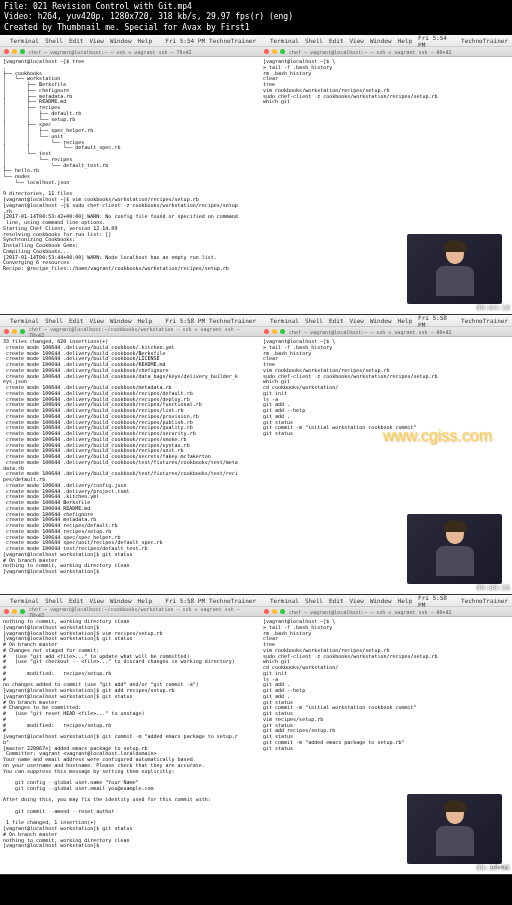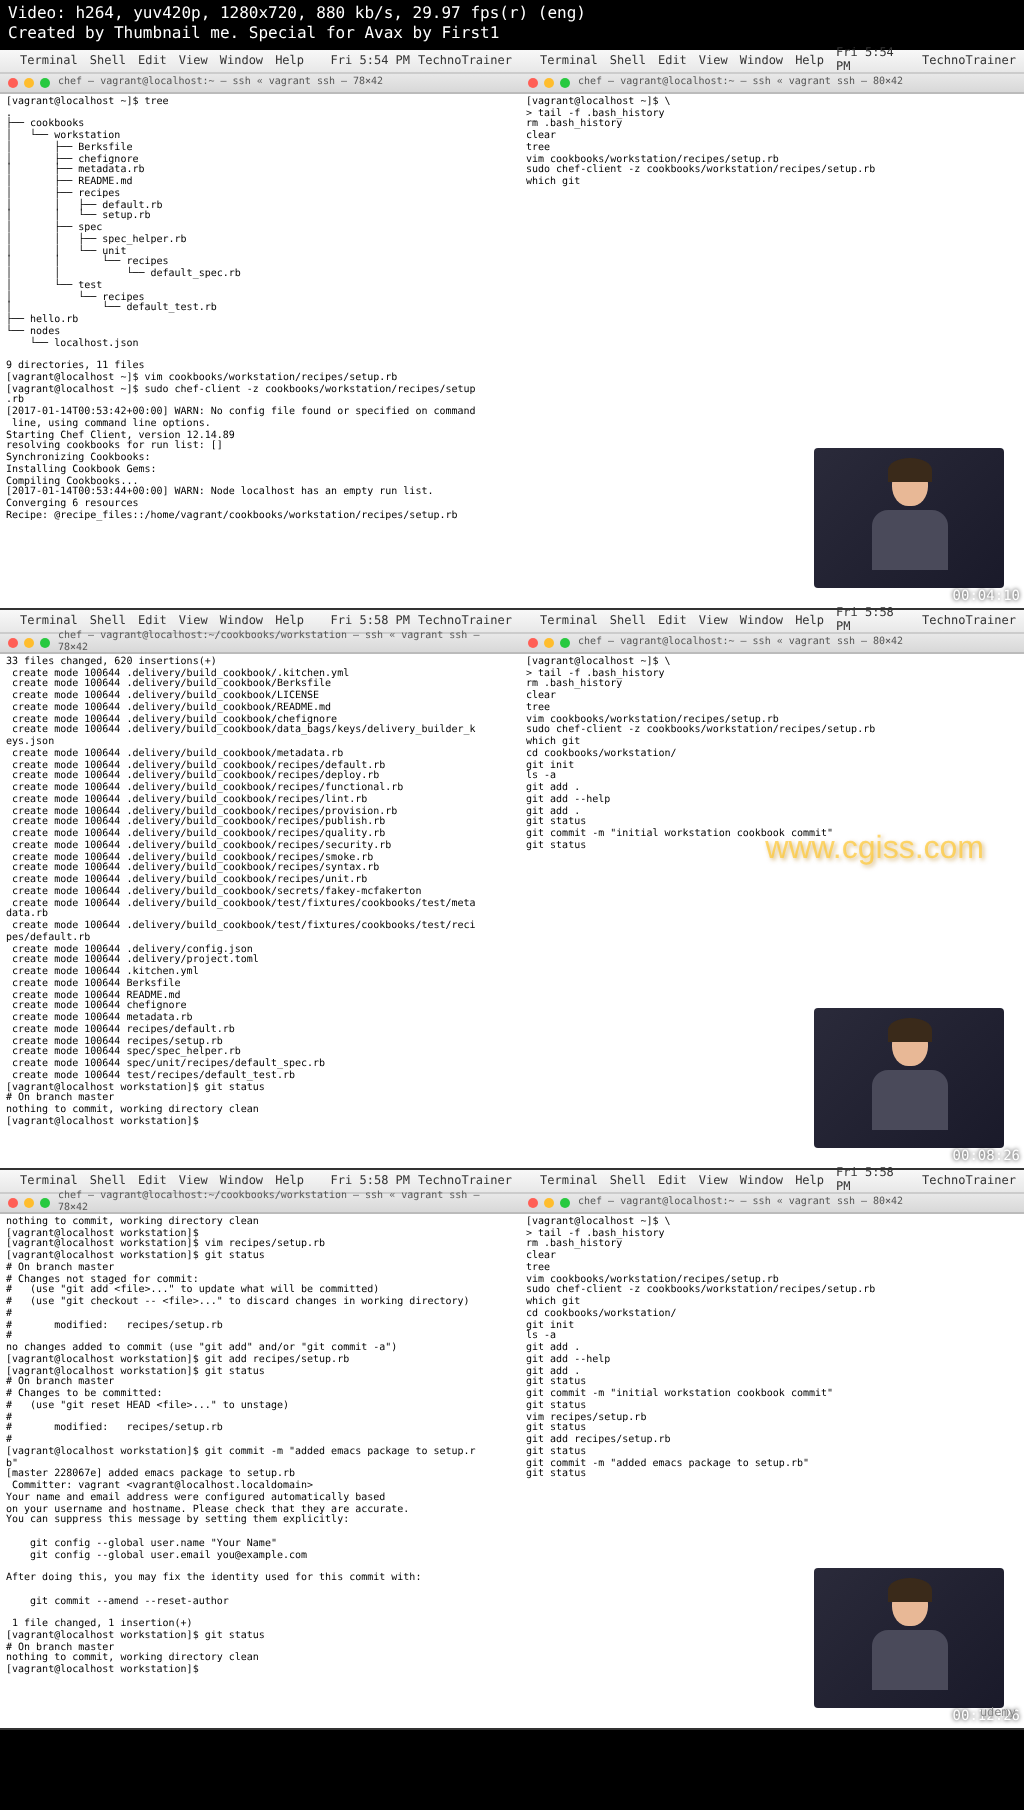--- a/index.html
+++ b/index.html
@@ -139,21 +139,22 @@
   bottom: 4px;
   right: 4px;
   color: #888;
   font-size: 6px;
 }
 </style>
 </head>
 <body>
 
 <div class="file-info">
-  <div>Video: h264, yuv420p, 1280x720, 880 kb/s, 29.97 fps(r) (eng)</div>
+  <div>File: 021 Revision Control with Git.mp4</div>
+  <div>Video: h264, yuv420p, 1280x720, 318 kb/s, 29.97 fps(r) (eng)</div>
   <div>Created by Thumbnail me. Special for Avax by First1</div>
 </div>
 
 <div class="screenshot-row">
   <div class="left-pane">
     <div class="menubar">
       <span class="apple"></span>
       <span>Terminal</span>
       <span>Shell</span>
       <span>Edit</span>

